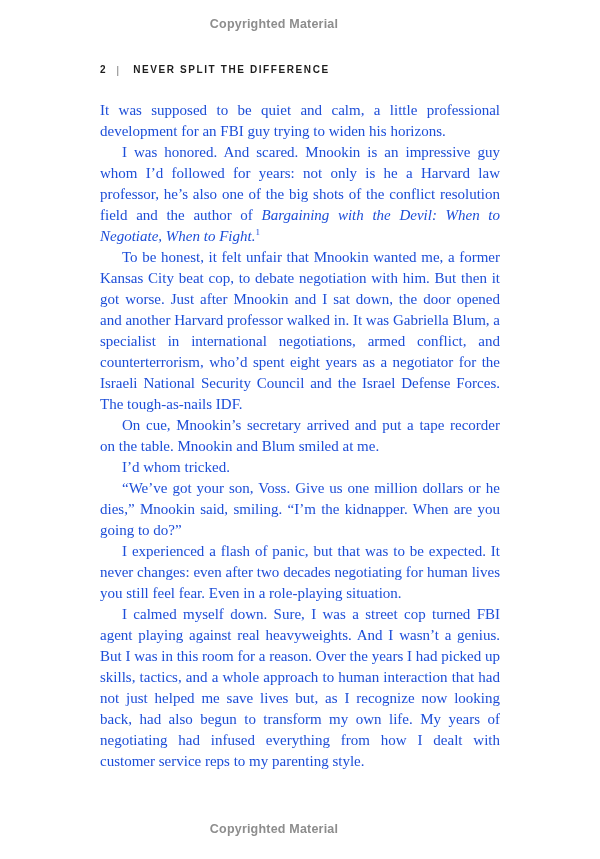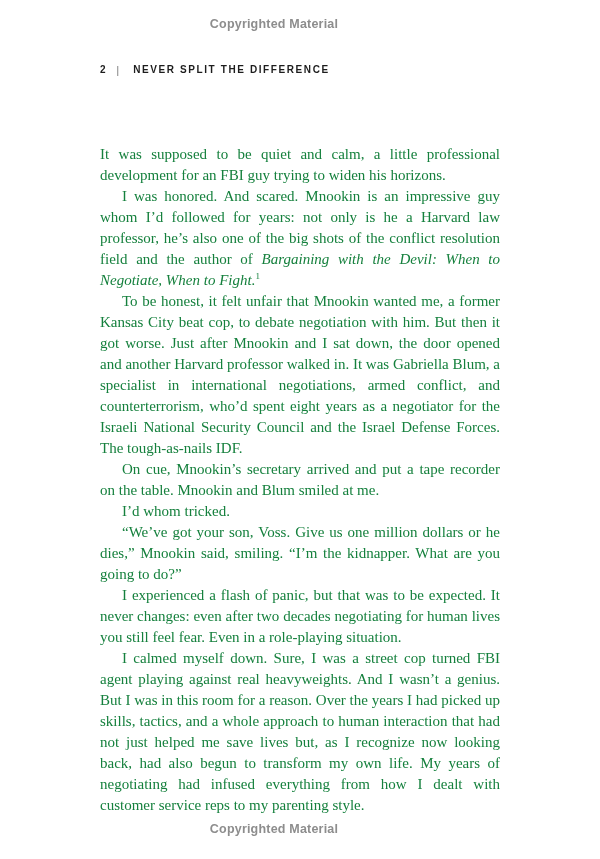--- a/index.html
+++ b/index.html
@@ -43,24 +43,23 @@
     transform: scaleY(1.15);
     display: inline-block;
   }
   .body-text {
     position: absolute;
     left: 100px;
     top: 100px;
     width: 400px;
     font-size: 15px;
     line-height: 21px;
-    color: #15803d;
+    color: #1d4ed8;
     text-align: justify;
     hyphens: auto;
-    margin-top: 44px;
     -webkit-hyphens: auto;
   }
   .body-text p { margin: 0; text-indent: 22px; }
   .body-text p.noindent { text-indent: 0; }
   .body-text em { font-style: italic; }
   .body-text sup {
     font-size: 9px;
     line-height: 0;
     vertical-align: super;
     font-style: normal;
@@ -78,20 +77,20 @@
     <span class="sep">|</span>
     <span class="title">NEVER SPLIT THE DIFFERENCE</span>
   </div>
 
   <div class="body-text">
     <p class="noindent">It was supposed to be quiet and calm, a little professional development for an FBI guy trying to widen his horizons.</p>
     <p><span>I was honored. And scared. Mnookin is an impressive guy whom I’d followed for years: not only is he a Harvard law professor, he’s also one of the big shots of the conflict resolution field and the author of </span><em>Bargaining with the Devil: When to Negotiate, When to Fight.</em><sup>1</sup></p>
     <p>To be honest, it felt unfair that Mnookin wanted me, a former Kansas City beat cop, to debate negotiation with him. But then it got worse. Just after Mnookin and I sat down, the door opened and another Harvard professor walked in. It was Gabriella Blum, a specialist in international negotiations, armed conflict, and counterterrorism, who’d spent eight years as a negotiator for the Israeli National Security Council and the Israel Defense Forces. The tough-as-nails IDF.</p>
     <p>On cue, Mnookin’s secretary arrived and put a tape recorder on the table. Mnookin and Blum smiled at me.</p>
     <p>I’d whom tricked.</p>
-    <p>“We’ve got your son, Voss. Give us one million dollars or he dies,” Mnookin said, smiling. “I’m the kidnapper. What are you going to do?”</p>
+    <p>“We’ve got your son, Voss. Give us one million dollars or he dies,” Mnookin said, smiling. “I’m the kidnapper. When are you going to do?”</p>
     <p>I experienced a flash of panic, but that was to be expected. It never changes: even after two decades negotiating for human lives you still feel fear. Even in a role-playing situation.</p>
     <p>I calmed myself down. Sure, I was a street cop turned FBI agent playing against real heavyweights. And I wasn’t a genius. But I was in this room for a reason. Over the years I had picked up skills, tactics, and a whole approach to human interaction that had not just helped me save lives but, as I recognize now looking back, had also begun to transform my own life. My years of negotiating had infused everything from how I dealt with customer service reps to my parenting style.</p>
   </div>
 
   <div class="copyright bottom">Copyrighted Material</div>
 
 </div>
 
 </body></html>

